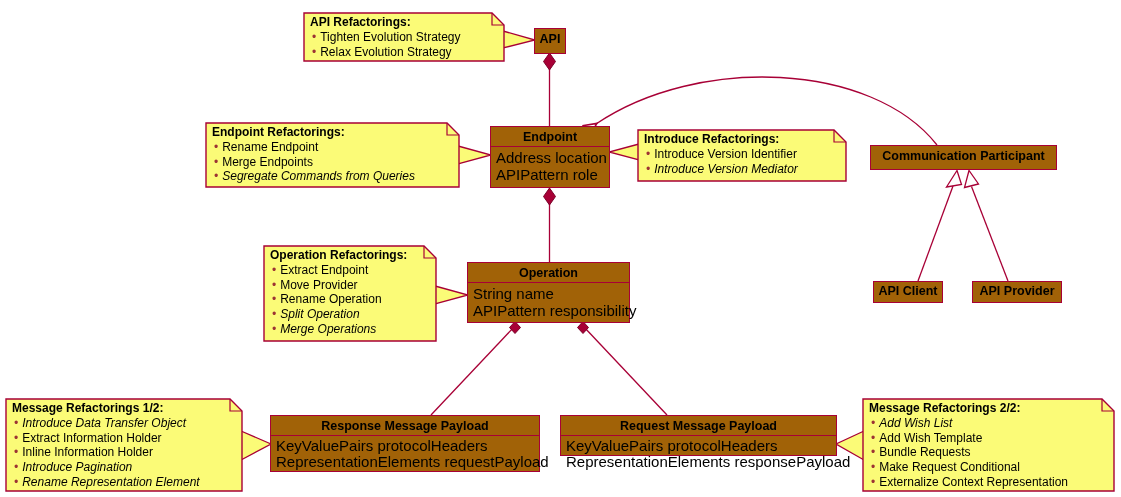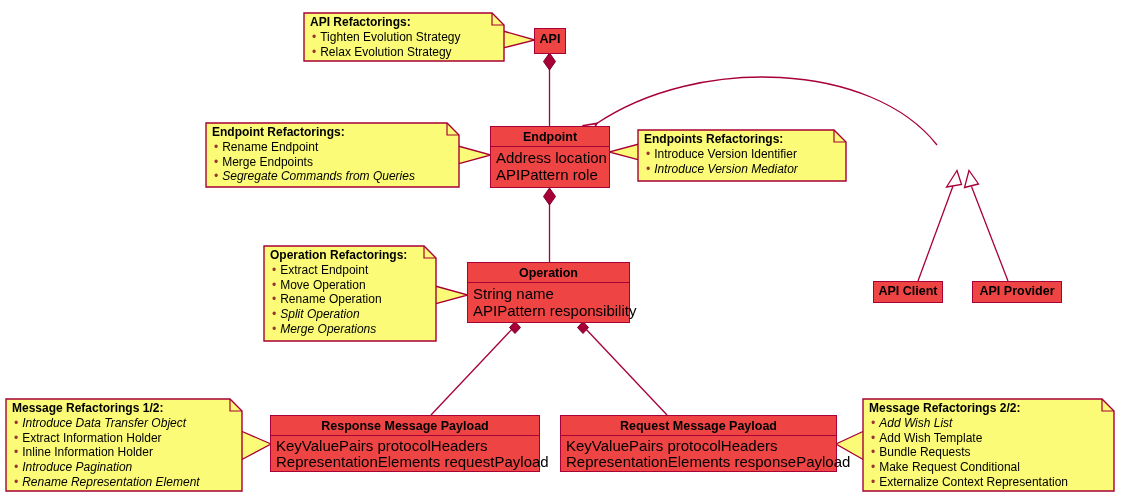--- a/index.html
+++ b/index.html
@@ -3,21 +3,21 @@
 <meta charset="utf-8">
 <style>
   html,body{margin:0;padding:0;background:#ffffff;}
   .canvas{
     position:relative;width:1121px;height:497px;background:#ffffff;overflow:hidden;
     font-family:"Liberation Sans","DejaVu Sans",sans-serif;color:#000;
   }
   svg.connectors{position:absolute;left:0;top:0;z-index:0;}
   
   .uml-class{
-    position:absolute;z-index:1;background:#ef4444;border:1.5px solid #A80036;
+    position:absolute;z-index:1;background:#a16207;border:1.5px solid #A80036;
     box-sizing:border-box;
   }
   .uml-title{
     font-weight:bold;font-size:12.5px;text-align:center;
     padding:3px 4px 2px 4px;white-space:nowrap;
   }
   .uml-attrs{
     border-top:1.5px solid #A80036;padding:3px 5px;font-size:15px;line-height:16.5px;
     white-space:nowrap;
   }
@@ -76,20 +76,23 @@
   </div>
 
   <div class="uml-class" style="left:490px;top:126px;width:120px;height:62px">
     <div class="uml-title">Endpoint</div>
     <div class="uml-attrs">
       <div class="attr-line">Address location</div>
       <div class="attr-line">APIPattern role</div>
     </div>
   </div>
 
+  <div class="uml-class" style="left:870px;top:145px;width:187px;height:25px">
+    <div class="uml-title">Communication Participant</div>
+  </div>
 
   <div class="uml-class" style="left:467px;top:262px;width:163px;height:61px">
     <div class="uml-title">Operation</div>
     <div class="uml-attrs">
       <div class="attr-line">String name</div>
       <div class="attr-line">APIPattern responsibility</div>
     </div>
   </div>
 
   <div class="uml-class" style="left:873px;top:281px;width:70px;height:22px">
@@ -101,21 +104,21 @@
   </div>
 
   <div class="uml-class" style="left:270px;top:415px;width:270px;height:57px">
     <div class="uml-title">Response Message Payload</div>
     <div class="uml-attrs" style="line-height:16px;padding-top:2px">
       <div class="attr-line">KeyValuePairs protocolHeaders</div>
       <div class="attr-line">RepresentationElements requestPayload</div>
     </div>
   </div>
 
-  <div class="uml-class" style="left:560px;top:415px;width:277px;height:57px">
+  <div class="uml-class" style="left:560px;top:415px;width:277px;height:41px">
     <div class="uml-title">Request Message Payload</div>
     <div class="uml-attrs" style="line-height:16px;padding-top:2px">
       <div class="attr-line">KeyValuePairs protocolHeaders</div>
       <div class="attr-line">RepresentationElements responsePayload</div>
     </div>
   </div>
 
   <div class="note" style="left:303px;top:12px;width:202px;height:50px">
       <svg class="note-bg" width="202" height="50">
         <path d="M1,1 L189,1 L201,13 L201,49 L1,49 Z" fill="#FBFB77" stroke="#A80036" stroke-width="1.4"></path>
@@ -144,38 +147,38 @@
         </div>
     </div>
   </div>
 
   <div class="note" style="left:637px;top:129px;width:210px;height:53px">
       <svg class="note-bg" width="210" height="53">
         <path d="M1,1 L197,1 L209,13 L209,52 L1,52 Z" fill="#FBFB77" stroke="#A80036" stroke-width="1.4"></path>
         <path d="M197,1 L197,13 L209,13" fill="none" stroke="#A80036" stroke-width="1.2"></path>
       </svg>
     <div class="note-content">
-      <div class="note-title">Endpoints Refactorings:</div>
+      <div class="note-title">Introduce Refactorings:</div>
       <div>
           <div class="note-item"><span class="bullet">•</span><span>Introduce Version Identifier</span></div>
           <div class="note-item italic"><span class="bullet">•</span><span>Introduce Version Mediator</span></div>
         </div>
     </div>
   </div>
 
   <div class="note" style="left:263px;top:245px;width:174px;height:76px">
       <svg class="note-bg" width="174" height="97">
         <path d="M1,1 L161,1 L173,13 L173,96 L1,96 Z" fill="#FBFB77" stroke="#A80036" stroke-width="1.4"></path>
         <path d="M161,1 L161,13 L173,13" fill="none" stroke="#A80036" stroke-width="1.2"></path>
       </svg>
     <div class="note-content">
       <div class="note-title">Operation Refactorings:</div>
       <div>
           <div class="note-item"><span class="bullet">•</span><span>Extract Endpoint</span></div>
-          <div class="note-item"><span class="bullet">•</span><span>Move Operation</span></div>
+          <div class="note-item"><span class="bullet">•</span><span>Move Provider</span></div>
           <div class="note-item"><span class="bullet">•</span><span>Rename Operation</span></div>
           <div class="note-item italic"><span class="bullet">•</span><span>Split Operation</span></div>
           <div class="note-item italic"><span class="bullet">•</span><span>Merge Operations</span></div>
         </div>
     </div>
   </div>
 
   <div class="note" style="left:5px;top:398px;width:238px;height:94px">
       <svg class="note-bg" width="238" height="94">
         <path d="M1,1 L225,1 L237,13 L237,93 L1,93 Z" fill="#FBFB77" stroke="#A80036" stroke-width="1.4"></path>

